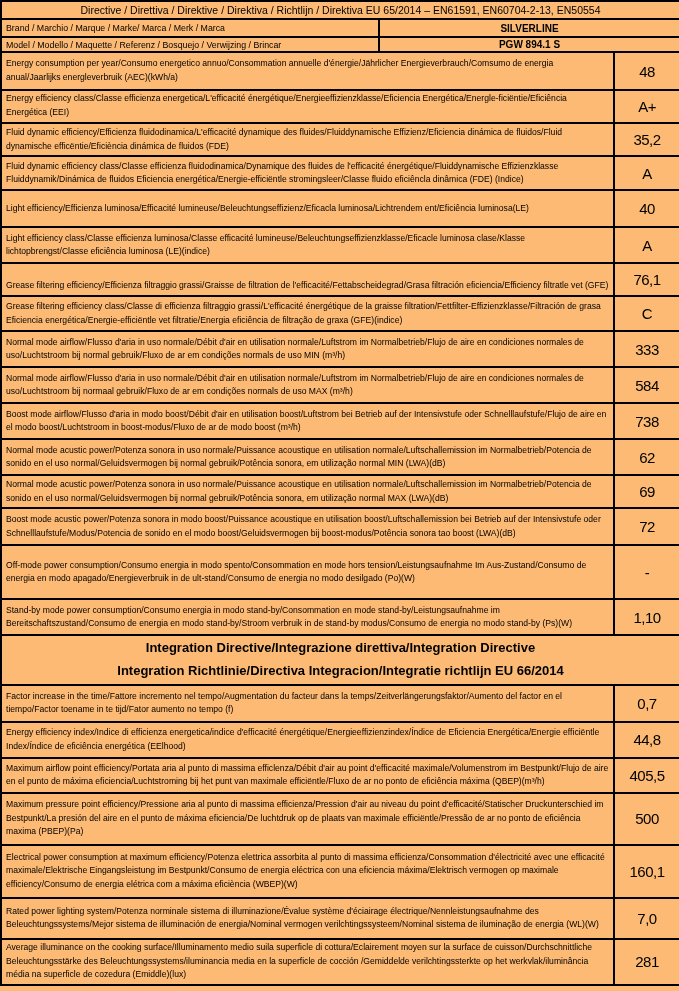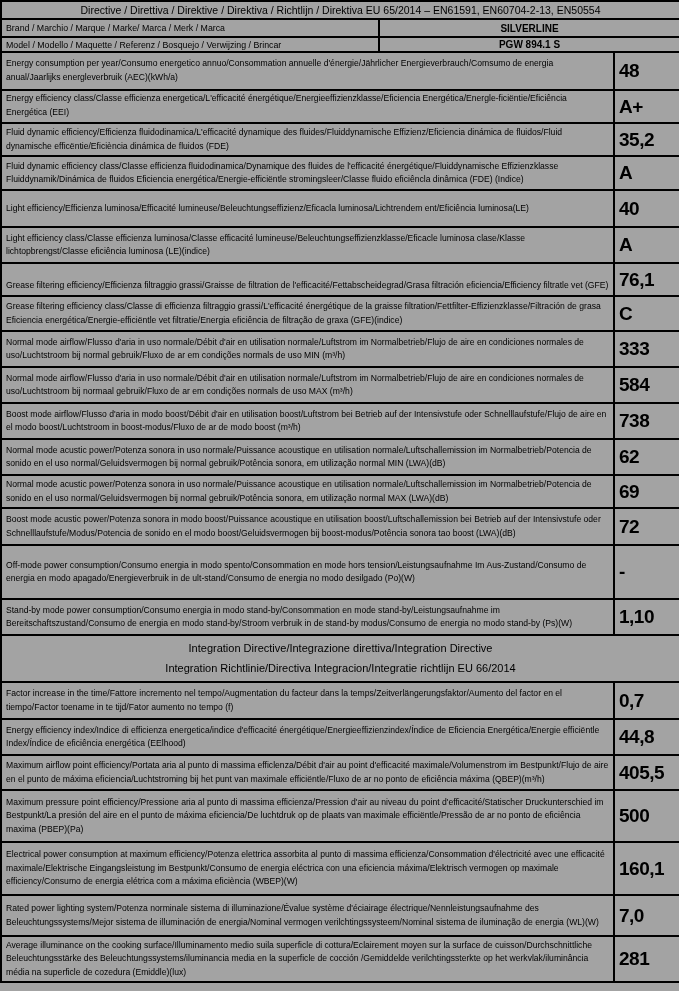--- a/index.html
+++ b/index.html
@@ -1,41 +1,41 @@
 <!DOCTYPE html>
 <html><head>
 <meta charset="utf-8">
 <style>
   html,body { margin:0; padding:0; background:#ffffff; }
   .sheet {
-    width:679px; height:991px; background:#a3a3a3; color:#000;
+    width:679px; height:991px; background:#fdba74; color:#000;
     font-family:"Liberation Sans", sans-serif; box-sizing:border-box;
   }
   table.fiche {
     border-collapse:collapse; width:679px; table-layout:fixed;
   }
   table.fiche td {
     border:2px solid #000; overflow:hidden; vertical-align:middle;
     padding:1px 4px; box-sizing:border-box;
   }
   td.directive {
     text-align:center; font-size:10.5px; padding:2px 4px;
   }
   td.hlabel { font-size:8.8px; }
   td.hvalue { text-align:center; font-weight:bold; font-size:10px; padding:0 2px; }
   td.lbl {
     font-size:8.6px; line-height:1.58; text-align:left;
   }
   td.lbl.vb { vertical-align:bottom; padding-bottom:3px; }
   td.val {
-    text-align:left; font-weight:bold; font-size:19px; padding:0 1px;
+    text-align:center; font-weight:normal; font-size:15px; padding:0 1px;
     letter-spacing:-0.5px;
   }
   td.section {
-    text-align:center; font-weight:normal; font-size:11px; line-height:1.75;
+    text-align:center; font-weight:bold; font-size:13px; line-height:1.75;
   }
 </style>
 </head>
 <body>
 
 <div class="sheet">
 <table class="fiche">
   <colgroup>
         <col style="width:378px">
         <col style="width:235px">

